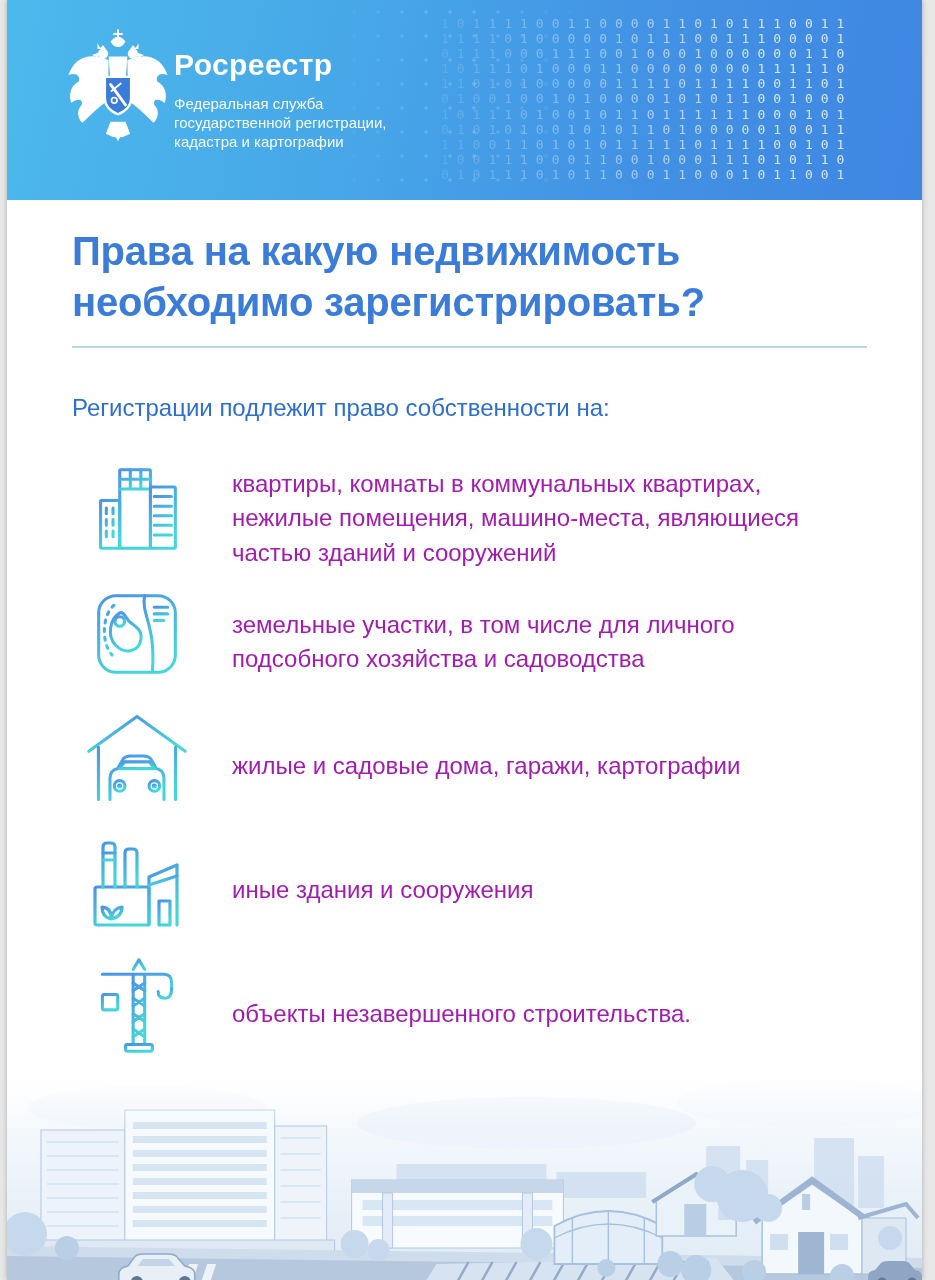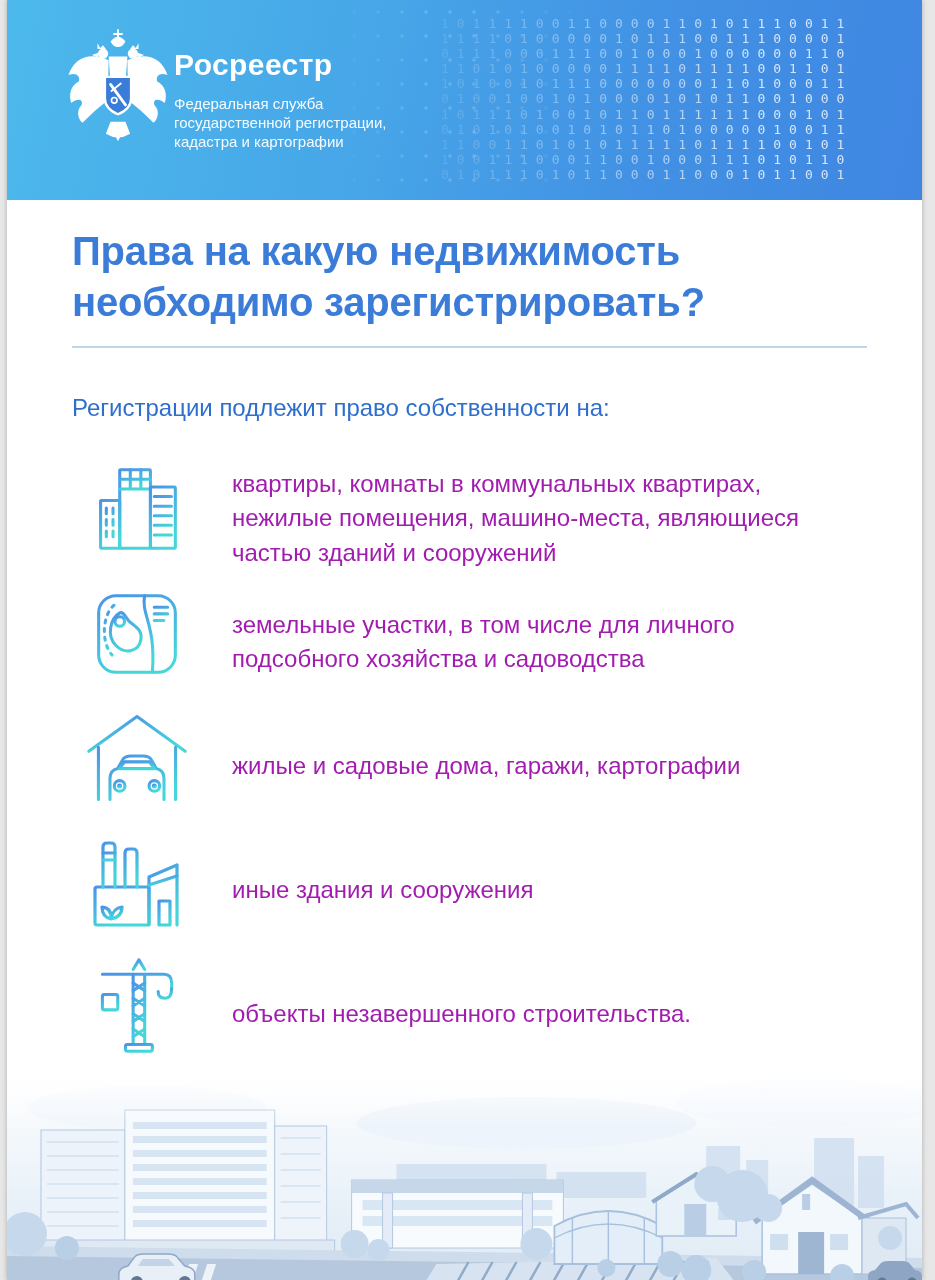--- a/index.html
+++ b/index.html
@@ -56,22 +56,22 @@
 </head>
 <body>
 
 <div class="page">
 
   <header class="header">
     <div class="binary">
       <div>10111100110000110101110011</div>
       <div>11110100000101110011100001</div>
       <div>01110001110010001000000110</div>
+      <div>10111010001100000000111110</div>
       <div>11010100000111101111001101</div>
-      <div>10100101110000000110100011</div>
       <div>01001001010000101011001000</div>
       <div>10111010010110111111000101</div>
       <div>01010100101011010000010011</div>
       <div>11001101010111110111100101</div>
       <div>10011100011001000111010110</div>
       <div>01011101011000110001011001</div>
     </div>
     <div class="dots"></div>
 
     <div class="brand">

